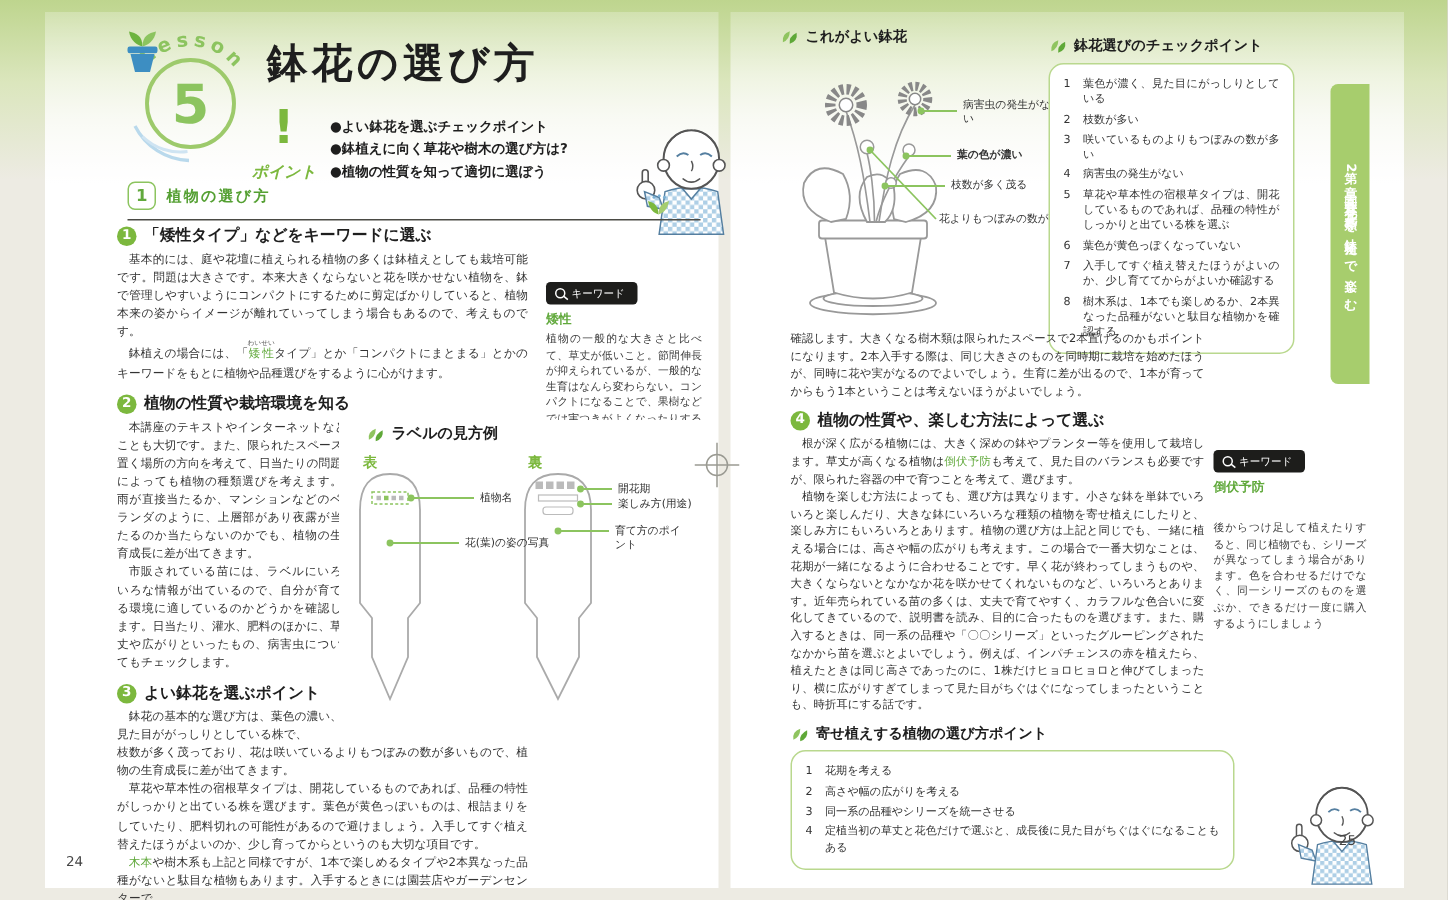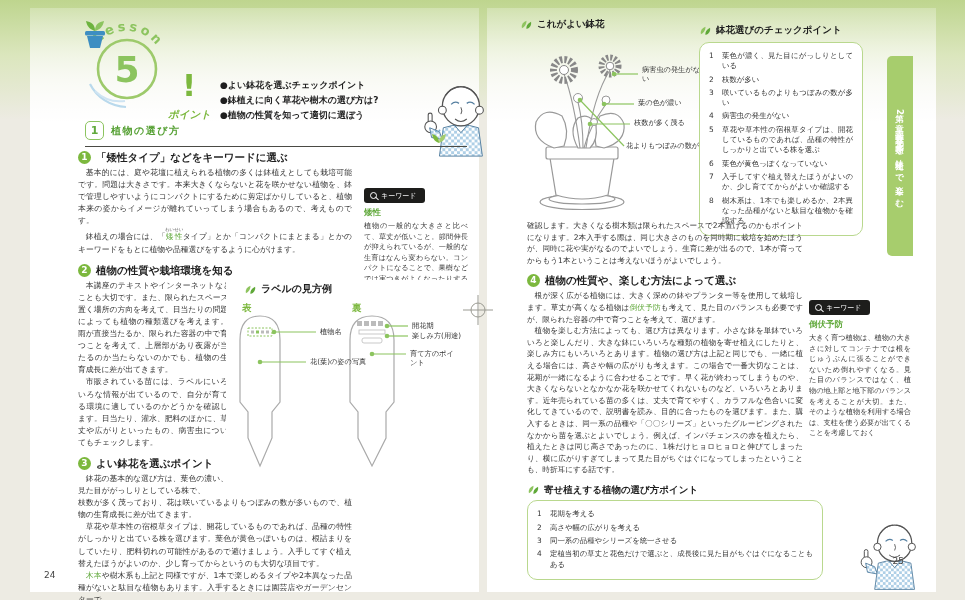--- a/index.html
+++ b/index.html
@@ -94,20 +94,21 @@
       <text font-size="13" fill="#8cc45f" font-weight="bold" letter-spacing="3"><textPath href="#lessonArc" startOffset="2">Lesson</textPath></text>
       <text x="51" y="70" font-size="36" fill="#8cc45f" text-anchor="middle" font-weight="bold">5</text>
       <g>
         <path d="M19,19 C19,12 15,10 10,9 C11,15 15,18 19,19 Z" fill="#6db33f"></path>
         <path d="M19,19 C19,12 23,10 28,9 C27,15 23,18 19,19 Z" fill="#8cc45f"></path>
         <rect x="9" y="19" width="20" height="4.5" rx="1.5" fill="#3d8ec2"></rect>
         <path d="M11,24 L27,24 L24,36 L14,36 Z" fill="#3d8ec2"></path>
       </g>
     </svg>
 
+    <div class="ttl">鉢花の選び方</div>
     <div class="pt-excl">!</div>
     <div class="pt-label">ポイント</div>
     <div class="pt-items">
       <div>●よい鉢花を選ぶチェックポイント</div>
       <div>●鉢植えに向く草花や樹木の選び方は?</div>
       <div>●植物の性質を知って適切に選ぼう</div>
     </div>
 
     <svg class="man m1" viewBox="0 0 84 78">
       <defs>
@@ -154,21 +155,21 @@
       <p class="p">基本的には、庭や花壇に植えられる植物の多くは鉢植えとしても栽培可能です。問題は大きさです。本来大きくならないと花を咲かせない植物を、鉢で管理しやすいようにコンパクトにするために剪定ばかりしていると、植物本来の姿からイメージが離れていってしまう場合もあるので、考えものです。</p>
       <p class="p"><span>鉢植えの場合には、「</span><ruby class="kwg"><span>矮性</span><rt>わいせい</rt></ruby><span>タイプ」とか「コンパクトにまとまる」とかのキーワードをもとに植物や品種選びをするように心がけます。</span></p>
 
       <div class="sub-head">
         <span class="sub-num">2</span>
         <span class="sub-title">植物の性質や栽培環境を知る</span>
       </div>
       <p class="p">本講座のテキストやインターネットなどで、それぞれの植物の性質を知ることも大切です。また、限られたスペースで栽培することになるので、</p>
 
       <div class="narrowwrap">
-        <p class="p ni">置く場所の方向を考えて、日当たりの問題によっても植物の種類選びを考えます。雨が直接当たるか、限られた容器の中で育つことを考えて、上層部があり夜露が当たるのか当たらないのかでも、植物の生育成長に差が出てきます。</p>
+        <p class="p ni">置く場所の方向を考えて、日当たりの問題によっても植物の種類選びを考えます。雨が直接当たるか、マンションなどのベランダのように、上層部があり夜露が当たるのか当たらないのかでも、植物の生育成長に差が出てきます。</p>
         <p class="p">市販されている苗には、ラベルにいろいろな情報が出ているので、自分が育てる環境に適しているのかどうかを確認します。日当たり、灌水、肥料のほかに、草丈や広がりといったもの、病害虫についてもチェックします。</p>
         <div class="sub-head">
           <span class="sub-num">3</span>
           <span class="sub-title" style="white-space:normal;">よい鉢花を選ぶポイント</span>
         </div>
         <p class="p">鉢花の基本的な選び方は、葉色の濃い、見た目ががっしりとしている株で、</p>
       </div>
 
       <p class="p ni">枝数が多く茂っており、花は咲いているよりもつぼみの数が多いもので、植物の生育成長に差が出てきます。</p>
       <p class="p">草花や草本性の宿根草タイプは、開花しているものであれば、品種の特性がしっかりと出ている株を選びます。葉色が黄色っぽいものは、根詰まりをしていたり、肥料切れの可能性があるので避けましょう。入手してすぐ植え替えたほうがよいのか、少し育ってからというのも大切な項目です。</p>
@@ -281,21 +282,21 @@
           <line x1="60" y1="64" x2="104" y2="110"></line>
         </g>
         <g fill="#8cc45f">
           <circle cx="94" cy="38" r="2.3"></circle>
             <circle cx="84" cy="68" r="2.3"></circle>
             <circle cx="70" cy="88" r="2.3"></circle>
             <circle cx="60" cy="64" r="2.3"></circle>
         </g>
       </svg>
       <span class="ann" style="left:122px;top:48px;width:62px;">病害虫の発生がない</span>
-      <span class="ann" style="left:118px;top:81px;">葉の色が濃い</span>
+      <span class="ann" style="left:118px;top:81px;font-weight:bold;">葉の色が濃い</span>
       <span class="ann" style="left:114px;top:101px;">枝数が多く茂る</span>
       <span class="ann" style="left:106px;top:124px;width:98px;">花よりもつぼみの数が多い</span>
     </div>
 
     <div class="cb1">
       <div class="box-title">
         <svg width="13" height="11" viewBox="0 0 14 12">
             <path d="M2 10 Q1 4 7 2 Q7 8 2 10Z" fill="#8fc45f"></path>
             <path d="M7 11 Q6 6 12 3 Q13 9 7 11Z" fill="#5fa838"></path>
           </svg>
@@ -374,21 +375,21 @@
         </div>
       </div>
     </div>
 
     <div class="sidebarR">
       <span class="kw-badge">
           <span class="mag"></span>
           <span>キーワード</span>
         </span>
       <div class="kw-term">倒伏予防</div>
-      <div class="kw-desc">大きく育つ植物は、植物の大きさに対してコンテナでは根をじゅうぶんに張ることができないため倒れやすくなる。見た目のバランスではなく、植物の地上部と地下部のバランスを考えることが大切。また、そのような植物を利用する場合は、支柱を使う必要が出てくることを考慮しておく</div>
+      <div class="side-note">後からつけ足して植えたりすると、同じ植物でも、シリーズが異なってしまう場合があります。色を合わせるだけでなく、同一シリーズのものを選ぶか、できるだけ一度に購入するようにしましょう</div>
     </div>
 
     <svg class="man m2" viewBox="0 0 84 78">
       <defs>
           <pattern id="gg2" width="6" height="6" patternUnits="userSpaceOnUse">
             <rect width="6" height="6" fill="#fff"></rect>
             <rect width="3" height="3" fill="#aecfe6"></rect>
             <rect x="3" y="3" width="3" height="3" fill="#aecfe6"></rect>
           </pattern>
         </defs>

